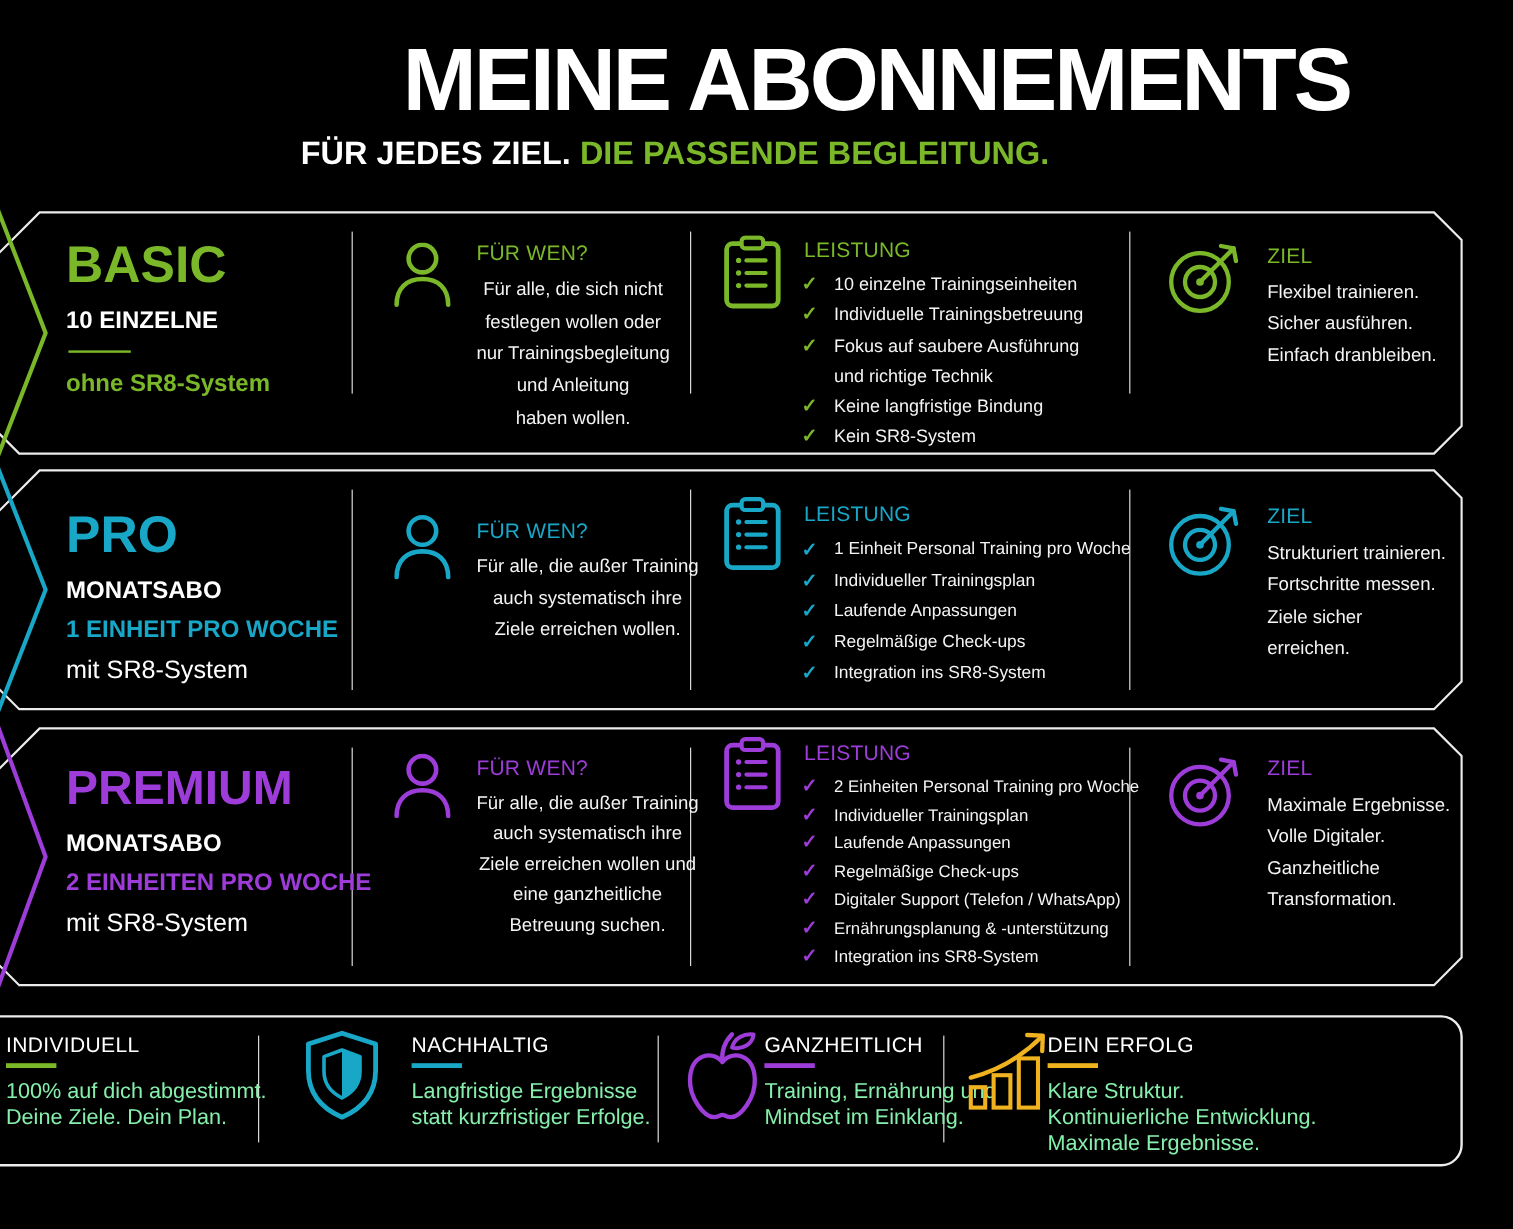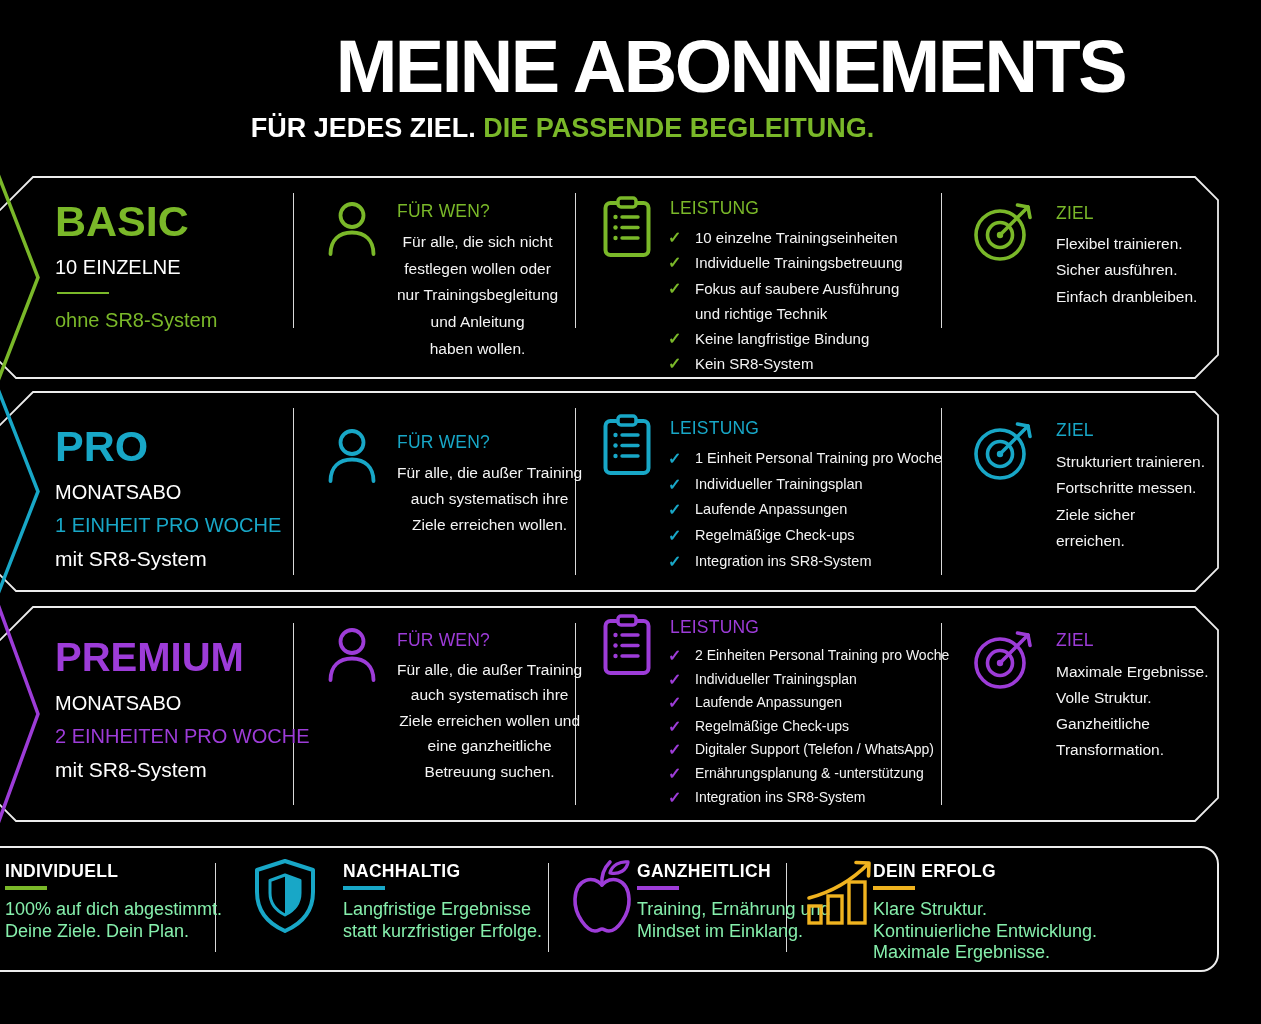--- a/index.html
+++ b/index.html
@@ -21,21 +21,21 @@
   .card svg.border{position:absolute;left:0;top:0;overflow:visible;}
   .chev{position:absolute;left:-8px;top:-8px;overflow:visible;color:var(--accent);}
 
   .vdiv{position:absolute;width:1px;top:17px;bottom:17px;background:rgba(255,255,255,.85);}
   .vd1{left:293px}.vd2{left:575px}.vd3{left:941px}
 
   .col-plan{position:absolute;left:55px;}
   #c1 .col-plan{top:22px}#c2 .col-plan{top:32px}#c3 .col-plan{top:28px}
   .plan-title{font-size:43px;font-weight:bold;line-height:46px;color:var(--accent);margin:0 0 7px 0;}
   #c3 .plan-title{font-size:40px;}
-  .plan-line{font-size:20px;font-weight:normal;line-height:33px;white-space:nowrap;color:#fff;}
+  .plan-line{font-size:20px;font-weight:bold;line-height:33px;white-space:nowrap;color:#fff;}
   .plan-line.accent{color:var(--accent);}
   .plan-line.regular{font-weight:normal;font-size:21px;}
   .plan-divider{width:52px;height:2px;background:var(--accent);margin:8px 0 10px 2px;}
 
   .who-icon{position:absolute;left:327px;color:var(--accent);}
   .who-head,.ls-head,.ziel-head{position:absolute;font-size:17.5px;font-weight:normal;
         color:var(--accent);letter-spacing:.2px;white-space:nowrap;}
   .who-head{left:397px;}
   .who-body{position:absolute;left:397px;font-size:15.5px;color:#f4f4f4;white-space:nowrap;text-align:center;}
   #c1 .who-icon{top:26px}#c1 .who-head{top:25px}#c1 .who-body{top:53px;line-height:26.7px}
@@ -56,21 +56,21 @@
   .ziel-body{position:absolute;left:1056px;font-size:15.5px;color:#f4f4f4;white-space:nowrap;}
   #c1 .ziel-icon{top:26px}#c1 .ziel-head{top:27px}#c1 .ziel-body{top:55px;line-height:26.3px}
   #c2 .ziel-icon{top:30px}#c2 .ziel-head{top:29px}#c2 .ziel-body{top:58px;line-height:26.3px}
   #c3 .ziel-icon{top:24px}#c3 .ziel-head{top:24px}#c3 .ziel-body{top:53px;line-height:26px}
 
   
   .bar{position:absolute;left:-30px;top:846px;width:1249px;height:126px;
        border:2px solid #ececec;border-radius:18px;box-sizing:border-box;}
   .bar-div{position:absolute;top:863px;height:89px;width:1px;background:rgba(255,255,255,.85);}
   .bd1{left:215px}.bd2{left:548px}.bd3{left:786px}
-  .f-head{position:absolute;top:861px;font-size:17.5px;font-weight:bold;letter-spacing:.3px;white-space:nowrap;color:#fff;}
+  .f-head{position:absolute;top:861px;font-size:17.5px;font-weight:normal;letter-spacing:.3px;white-space:nowrap;color:#fff;}
   .f-underline{position:absolute;top:886px;width:42px;height:4px;background:var(--accent);}
   .f-body{position:absolute;top:899px;font-size:18px;line-height:21.5px;color:#86efac;white-space:nowrap;}
   .f-icon{position:absolute;color:var(--accent);}
 </style>
 </head>
 <body>
 
 <div class="stage">
 
   <div class="title">MEINE ABONNEMENTS</div>
@@ -261,21 +261,21 @@
     <svg class="ziel-icon" width="64" height="60" viewBox="0 0 64 60" fill="none">
         <circle cx="27" cy="33" r="24" stroke="currentColor" stroke-width="3.6"></circle>
         <circle cx="27" cy="33" r="12.5" stroke="currentColor" stroke-width="3.6"></circle>
         <circle cx="27" cy="33" r="3.2" fill="currentColor"></circle>
         <line x1="28" y1="32" x2="55" y2="5" stroke="currentColor" stroke-width="3.6" stroke-linecap="round"></line>
         <path d="M44.5 3 L55 5 L57 15.5" stroke="currentColor" stroke-width="3.6" stroke-linecap="round" stroke-linejoin="round"></path>
       </svg>
     <div class="ziel-head">ZIEL</div>
     <div class="ziel-body">
       <div>Maximale Ergebnisse.</div>
-      <div>Volle Struktur.</div>
+      <div>Volle Digitaler.</div>
       <div>Ganzheitliche</div>
       <div>Transformation.</div>
     </div>
   </div>
 
   <div class="bar"></div>
   <div class="bar-div bd1"></div>
   <div class="bar-div bd2"></div>
   <div class="bar-div bd3"></div>
 

